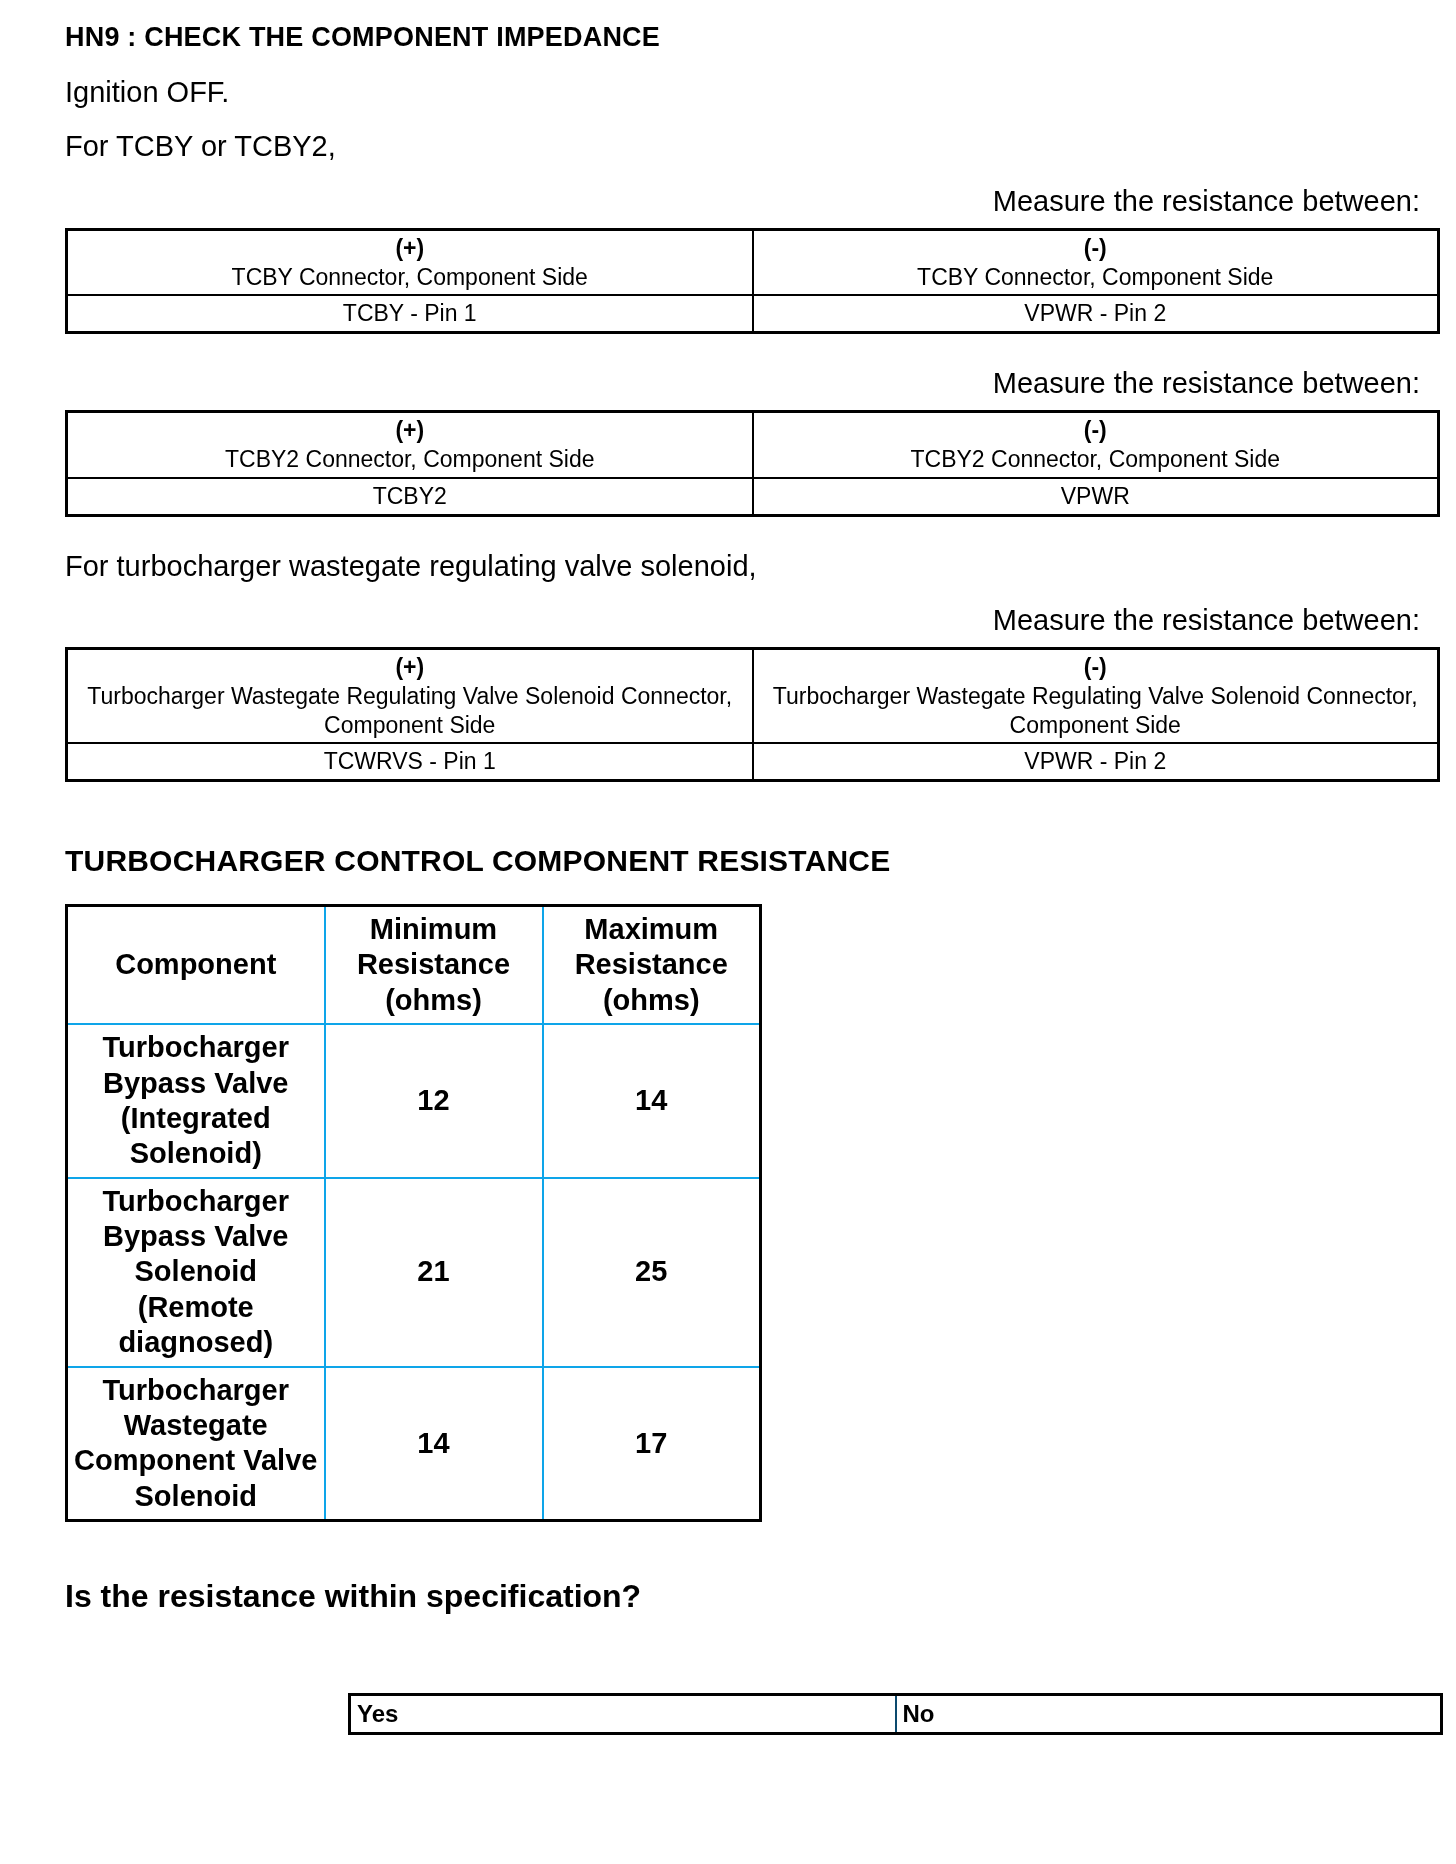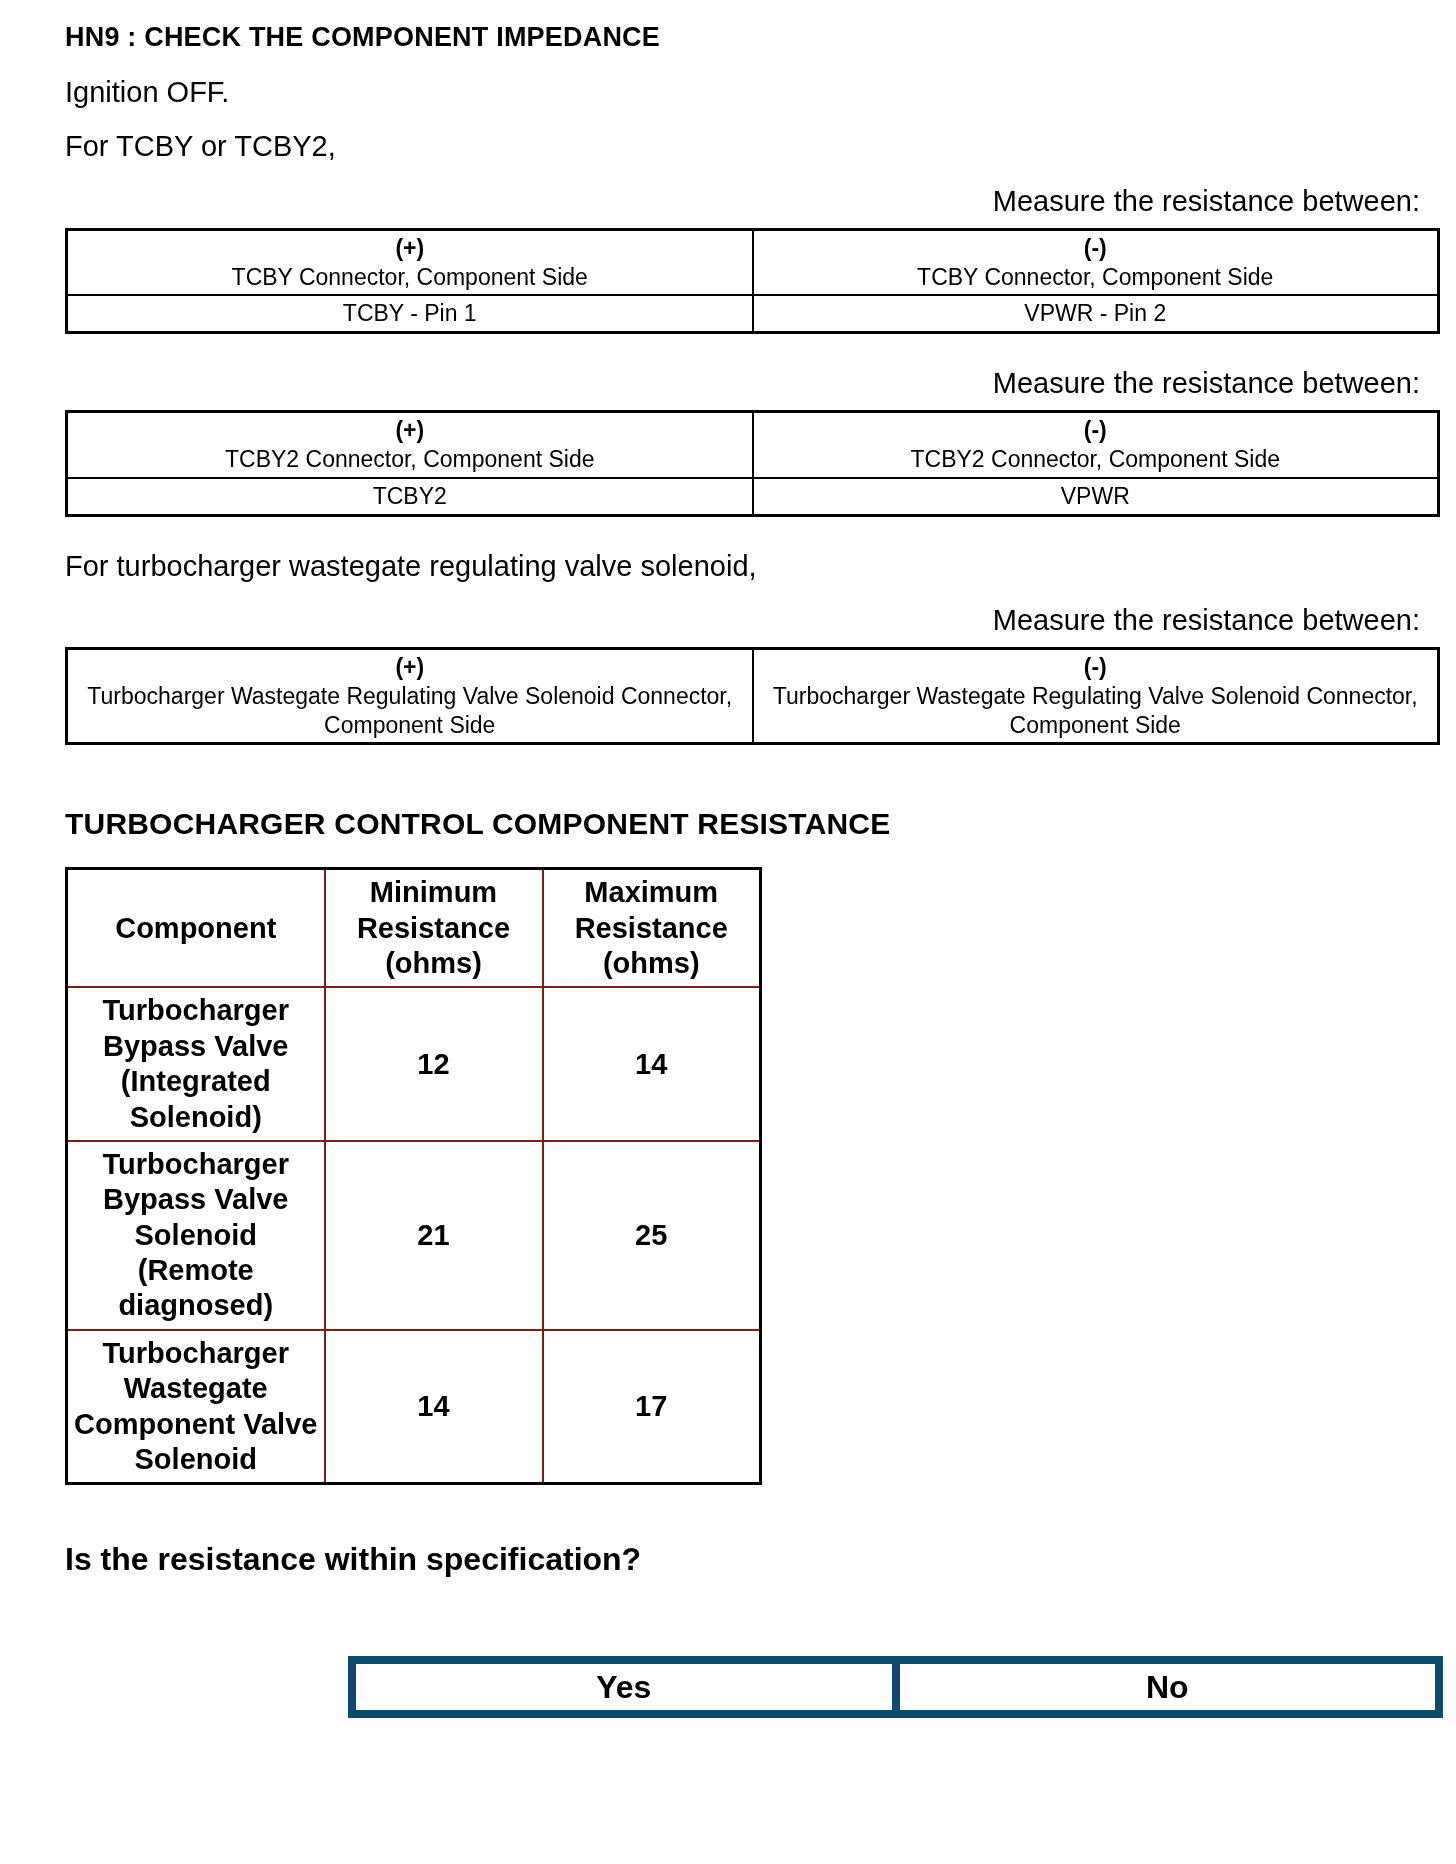--- a/index.html
+++ b/index.html
@@ -53,21 +53,21 @@
   }
   table.meas .sym { font-weight: bold; }
   
   table.res {
     border-collapse: collapse;
     border: 3px solid #000;
     table-layout: fixed;
     margin: 0 0 0 0;
   }
   table.res th, table.res td {
-    border: 2px solid #7f1d1d;
+    border: 2px solid #0ea5e9;
     font-weight: bold;
     text-align: center;
     vertical-align: middle;
     font-size: 29px;
     line-height: 1.22;
     padding: 5px 6px;
   }
   table.res .col-component { width: 258px; }
   table.res .col-min { width: 218px; }
   table.res .col-max { width: 218px; }
@@ -80,25 +80,25 @@
   
   table.answers {
     border-collapse: collapse;
     border: 3px solid #000;
     width: 1095px;
     margin-left: 283px;
     margin-top: 78px;
     table-layout: fixed;
   }
   table.answers td {
-    border: 8px solid #0c4a6e;
+    border: 2px solid #0c4a6e;
     width: 50%;
-    text-align: center;
-    font-weight: bold;
-    font-size: 32px;
+    text-align: left;
+    font-weight: bold;
+    font-size: 24px;
     line-height: 1.25;
     padding: 3px 6px;
   }
 </style>
 </head>
 <body>
 
 <div class="page">
 
   <div class="doc-title">HN9 : CHECK THE COMPONENT IMPEDANCE</div>
@@ -155,20 +155,24 @@
         <tr>
       <td>
         <div class="sym">(+)</div>
         <div>Turbocharger Wastegate Regulating Valve Solenoid Connector, Component Side</div>
       </td>
       <td>
         <div class="sym">(-)</div>
         <div>Turbocharger Wastegate Regulating Valve Solenoid Connector, Component Side</div>
       </td>
     </tr>
+    <tr>
+      <td>TCWRVS - Pin 1</td>
+      <td>VPWR - Pin 2</td>
+    </tr>
   </tbody>
     </table>
 
   <div class="section-heading">TURBOCHARGER CONTROL COMPONENT RESISTANCE</div>
 
   <table class="res">
     <tbody>
         <tr>
       <th class="col-component">Component</th>
       <th class="col-min">Minimum Resistance (ohms)</th>

